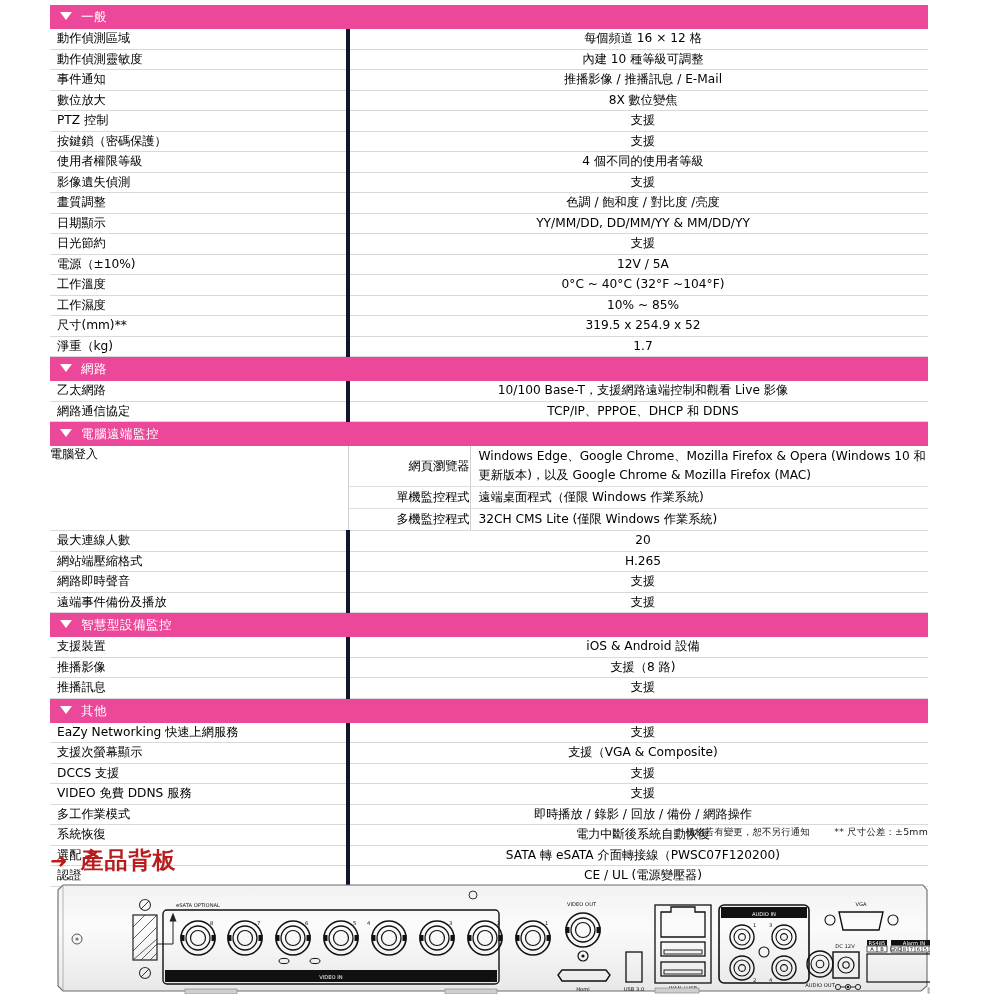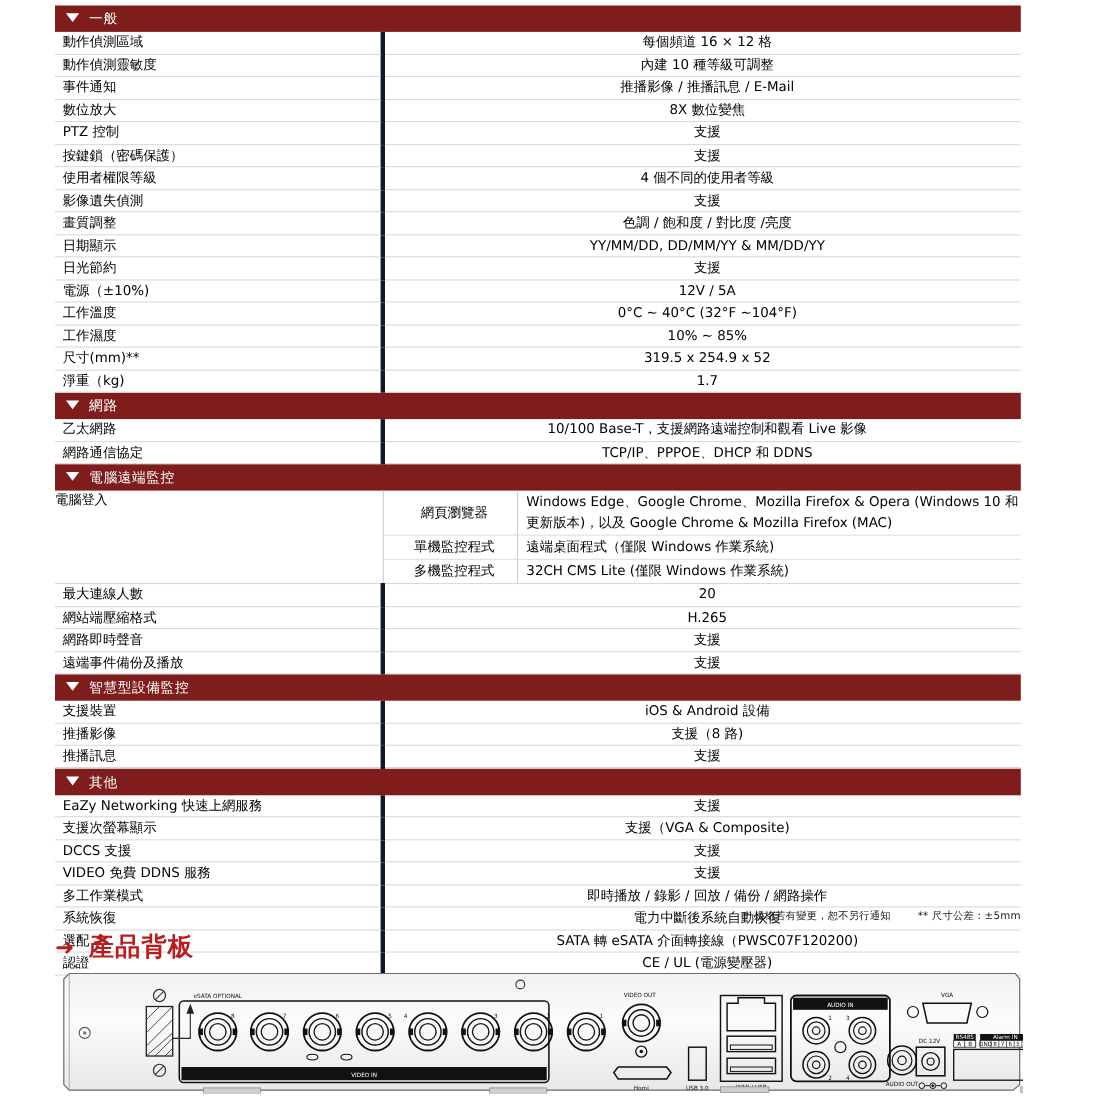--- a/index.html
+++ b/index.html
@@ -28,21 +28,21 @@
     width: 878px;
     border-collapse: collapse;
     table-layout: fixed;
   }
   .spec-table td {
     padding: 0;
     vertical-align: top;
   }
   
   .sec-head td {
-    background: #7f1d1d;
+    background: #ec4899;
     color: #ffffff;
     font-size: 12.5px;
     line-height: 24px;
     height: 24px;
     padding-left: 10px;
     letter-spacing: 0.5px;
     font-weight: normal;
   }
   .sec-head .tri {
     display: inline-block;
@@ -92,21 +92,21 @@
   table.sub td {
     font-size: 12.2px;
     line-height: 19px;
     padding: 0;
     vertical-align: middle;
   }
   table.sub td.sublbl {
     width: 113px;
     padding-left: 8px;
     border-right: 1px solid #cfcfcf;
-    text-align: center;
+    text-align: right;
     white-space: nowrap;
   }
   table.sub td.subval {
     padding-left: 8px;
     padding-top: 1px;
     padding-bottom: 1px;
   }
   table.sub tr.b1 td { border-bottom: 1px solid #e0e0e0; }
 
   .footnote {

